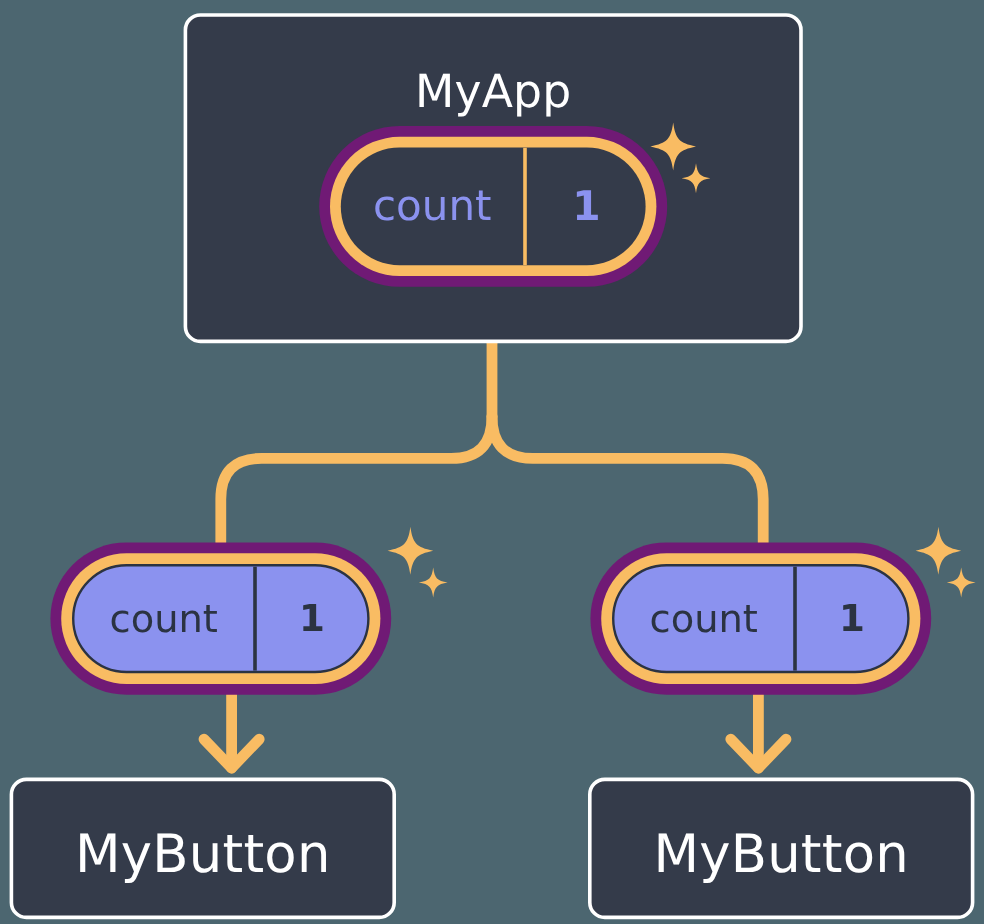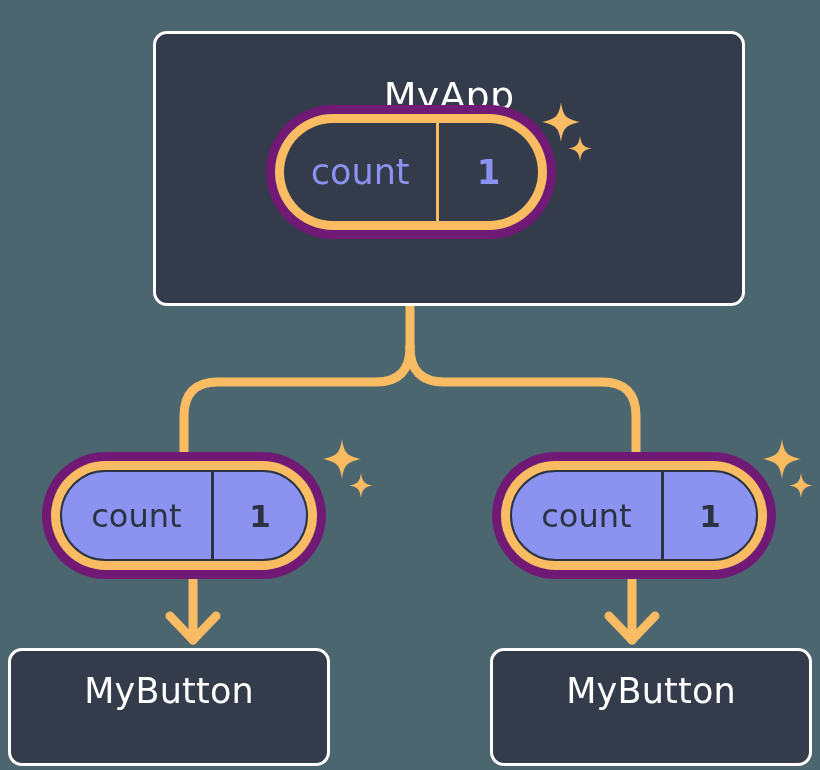--- a/index.html
+++ b/index.html
@@ -46,34 +46,33 @@
     color: #ffffff;
     font-size: 38px;
     font-weight: 400;
     letter-spacing: 0.2px;
     white-space: nowrap;
   }
 
   #app-box {
     left: 153px;
     top: 11px;
-    width: 592px;
+    width: 516px;
     height: 275px;
-    margin-top: 20px;
   }
   #app-box .comp-title { top: 40px; }
 
   .btn-box {
     top: 648px;
     width: 322px;
     height: 118px;
   }
   #btn-box-left  { left: 8px; }
   #btn-box-right { left: 490px; }
-  .btn-box .comp-title { top: 20px; font-size: 35px; }
+  .btn-box .comp-title { top: 36px; font-size: 44px; }
 
   
   .pill {
     position: absolute;
     box-sizing: border-box;
     border-radius: 999px;
     z-index: 4;
     
     background: #701a75;
     padding: 9px;

